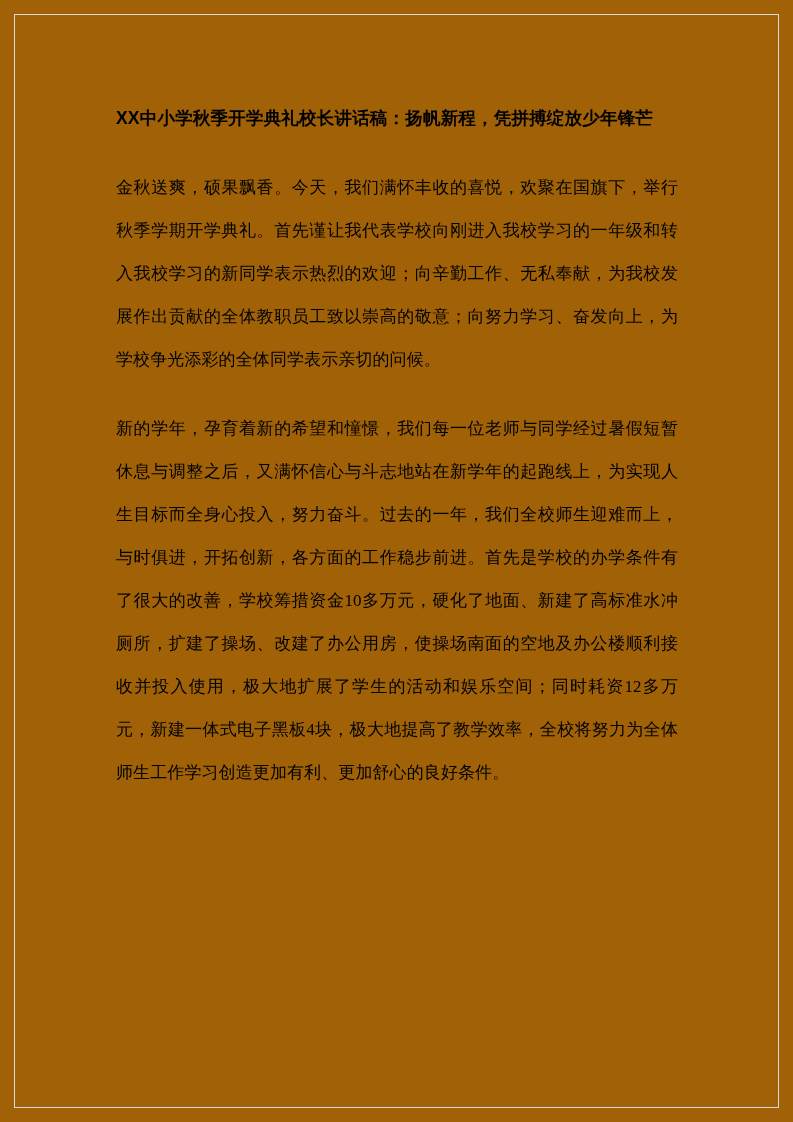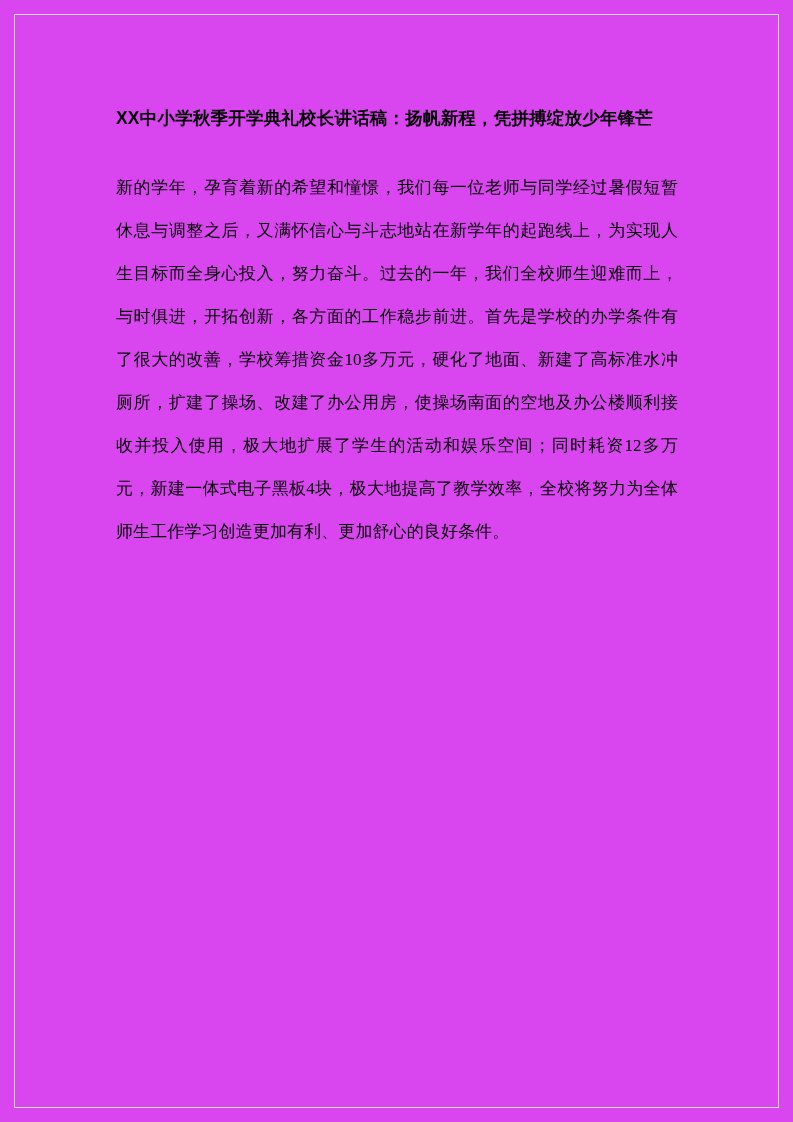--- a/index.html
+++ b/index.html
@@ -13,21 +13,21 @@
     font-family: "Liberation Serif", "DejaVu Serif", serif;
     color: #000000;
     position: relative;
     overflow: hidden;
   }
   .page {
     width: 793px;
     height: 1122px;
     box-sizing: border-box;
     position: relative;
-    background: #d946ef;
+    background: #a16207;
   }
   .page-border {
     position: absolute;
     left: 14px;
     top: 14px;
     right: 14px;
     bottom: 14px;
     border: 1px solid #d9d9d9;
     pointer-events: none;
   }
@@ -62,15 +62,16 @@
     margin-bottom: 30px;
   }
 </style>
 </head>
 <body>
 
 <div class="page">
   <div class="page-border"></div>
   <div class="content">
     <h1 class="doc-title">XX中小学秋季开学典礼校长讲话稿：扬帆新程，凭拼搏绽放少年锋芒</h1>
+    <p class="para">金秋送爽，硕果飘香。今天，我们满怀丰收的喜悦，欢聚在国旗下，举行秋季学期开学典礼。首先谨让我代表学校向刚进入我校学习的一年级和转入我校学习的新同学表示热烈的欢迎；向辛勤工作、无私奉献，为我校发展作出贡献的全体教职员工致以崇高的敬意；向努力学习、奋发向上，为学校争光添彩的全体同学表示亲切的问候。</p>
     <p class="para">新的学年，孕育着新的希望和憧憬，我们每一位老师与同学经过暑假短暂休息与调整之后，又满怀信心与斗志地站在新学年的起跑线上，为实现人生目标而全身心投入，努力奋斗。过去的一年，我们全校师生迎难而上，与时俱进，开拓创新，各方面的工作稳步前进。首先是学校的办学条件有了很大的改善，学校筹措资金10多万元，硬化了地面、新建了高标准水冲厕所，扩建了操场、改建了办公用房，使操场南面的空地及办公楼顺利接收并投入使用，极大地扩展了学生的活动和娱乐空间；同时耗资12多万元，新建一体式电子黑板4块，极大地提高了教学效率，全校将努力为全体师生工作学习创造更加有利、更加舒心的良好条件。</p>
   </div>
 </div>
 
 </body></html>

